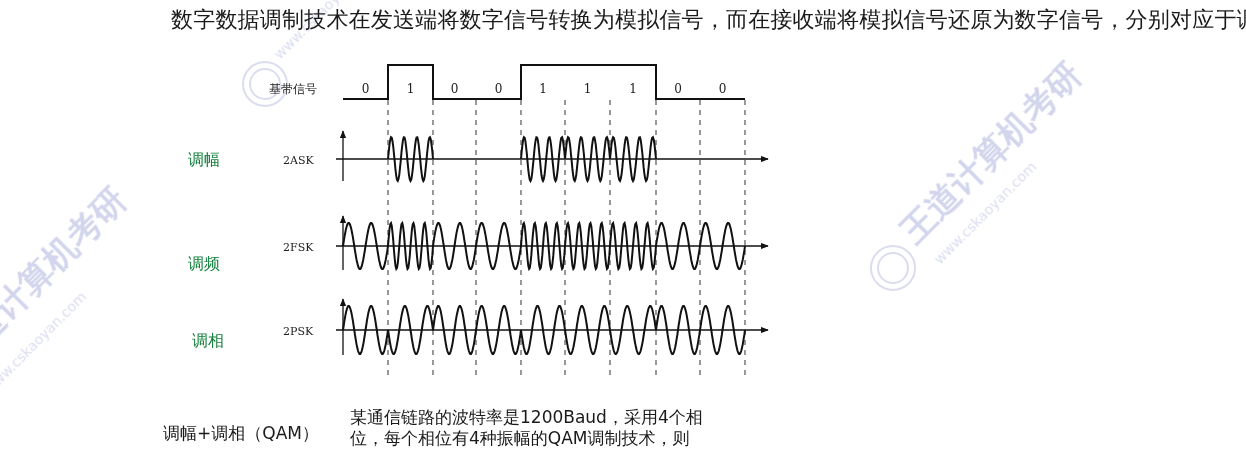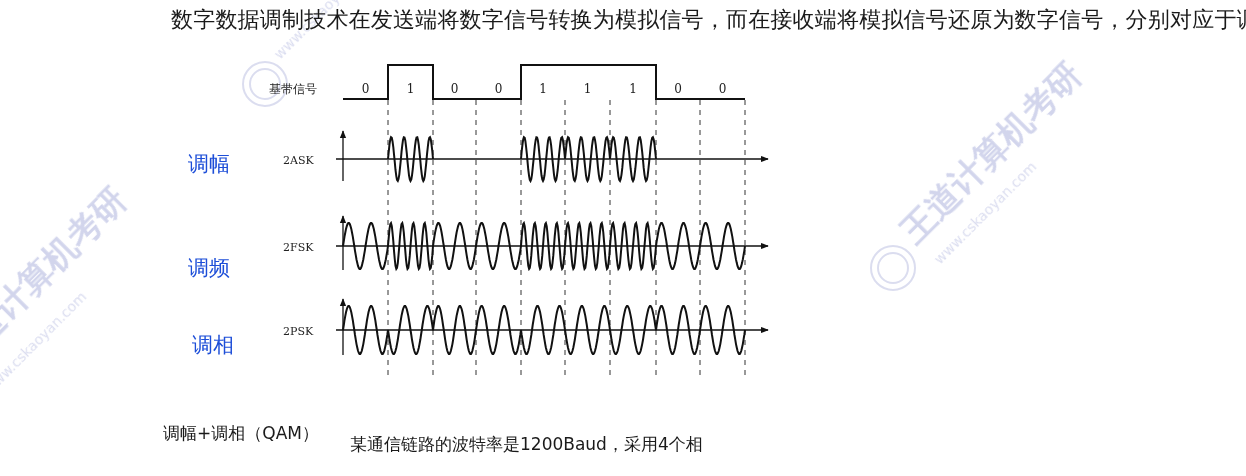--- a/index.html
+++ b/index.html
@@ -1,24 +1,24 @@
 <!DOCTYPE html>
 <html><head>
 <meta charset="utf-8">
 <style>
   html, body { margin: 0; padding: 0; background: #ffffff; }
   body { width: 1246px; height: 476px; position: relative; overflow: hidden;
          font-family: "DejaVu Sans", "Liberation Sans", sans-serif; color: #1a1a1a; }
   .intro { position: absolute; left: 131px; top: 9px; width: 1000px;
            font-size: 22px; line-height: 21px; letter-spacing: 0.2px; margin-left: 40px; }
   .intro span { display: block; white-space: nowrap; }
-  .cn-label { position: absolute; font-size: 21px; color: #1d4ed8; }
+  .cn-label { position: absolute; font-size: 16px; color: #15803d; }
   .diagram { position: absolute; left: 0; top: 0; }
   .qam-label { position: absolute; left: 163px; top: 422px; font-size: 17px; white-space: nowrap; }
-  .question { position: absolute; left: 350px; top: 407px; width: 420px; font-size: 17px; line-height: 21px; margin-top: 27px; }
+  .question { position: absolute; left: 350px; top: 407px; width: 420px; font-size: 17px; line-height: 21px; }
   .question span { display: block; white-space: nowrap; }
   .wm { position: absolute; pointer-events: none; }
 </style>
 </head>
 <body>
 
 <div class="wm">
   <svg width="1246" height="476" style="position:absolute;left:0;top:0">
 
     <g opacity="0.5" fill="none" stroke="#b8bce0" stroke-width="2">
@@ -99,13 +99,14 @@
   </g>
 </svg>
 
 <div class="cn-label" style="left:188px;top:150px">调幅</div>
 <div class="cn-label" style="left:188px;top:254px">调频</div>
 <div class="cn-label" style="left:192px;top:331px">调相</div>
 
 <div class="qam-label">调幅+调相（QAM）</div>
 <div class="question">
   <span>某通信链路的波特率是1200Baud，采用4个相</span>
+  <span>位，每个相位有4种振幅的QAM调制技术，则</span>
 </div>
 
 </body></html>

